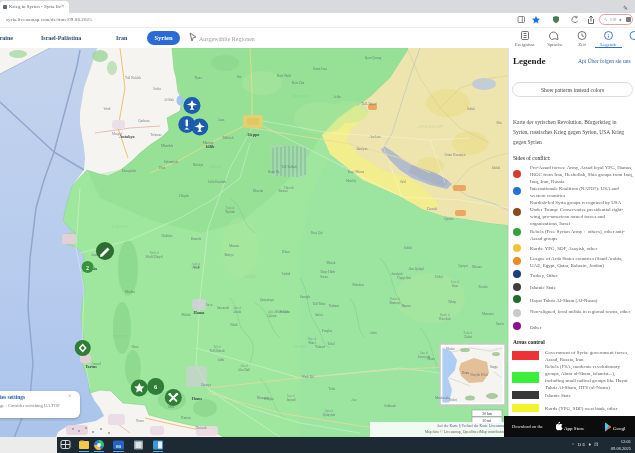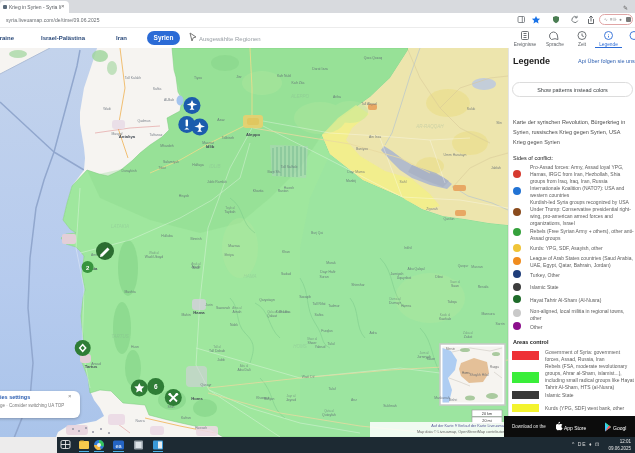--- a/index.html
+++ b/index.html
@@ -1,17 +1,17 @@
 <!DOCTYPE html>
 <html><head>
 <meta charset="utf-8">
 <style>
 * { margin:0; padding:0; box-sizing:border-box; }
 html,body { width:635px; height:453px; overflow:hidden; font-family:"Liberation Sans", sans-serif; background:#fff; }
-#stage { position:relative; width:635px; height:453px; }
+#stage { position:relative; width:635px; height:453px;font-family:Liberation Serif, serif; }
 .abs { position:absolute; }
 
 #tabbar { left:0; top:0; width:635px; height:13px; background:#d8dade; }
 #tab { left:0; top:1px; width:69px; height:12px; background:#fff; border-radius:4px 4px 0 0; font-size:5px; color:#55595e; line-height:12px; padding-left:9px; white-space:nowrap; overflow:hidden; }
 #tabx { left:61px; top:3px; font-size:6px; color:#666; background:#fff; }
 #addrbar { left:0; top:13px; width:635px; height:15px; background:#ffffff; border-bottom:1px solid #ececec; }
 #url { left:6px; top:17px; font-size:5px; color:#65696e; letter-spacing:0.1px; }
 
 #navbar { left:0; top:28px; width:635px; height:20px; background:#fff; }
 .navlink { top:35px; font-size:6px; font-weight:bold; color:#2b4a7a; }

